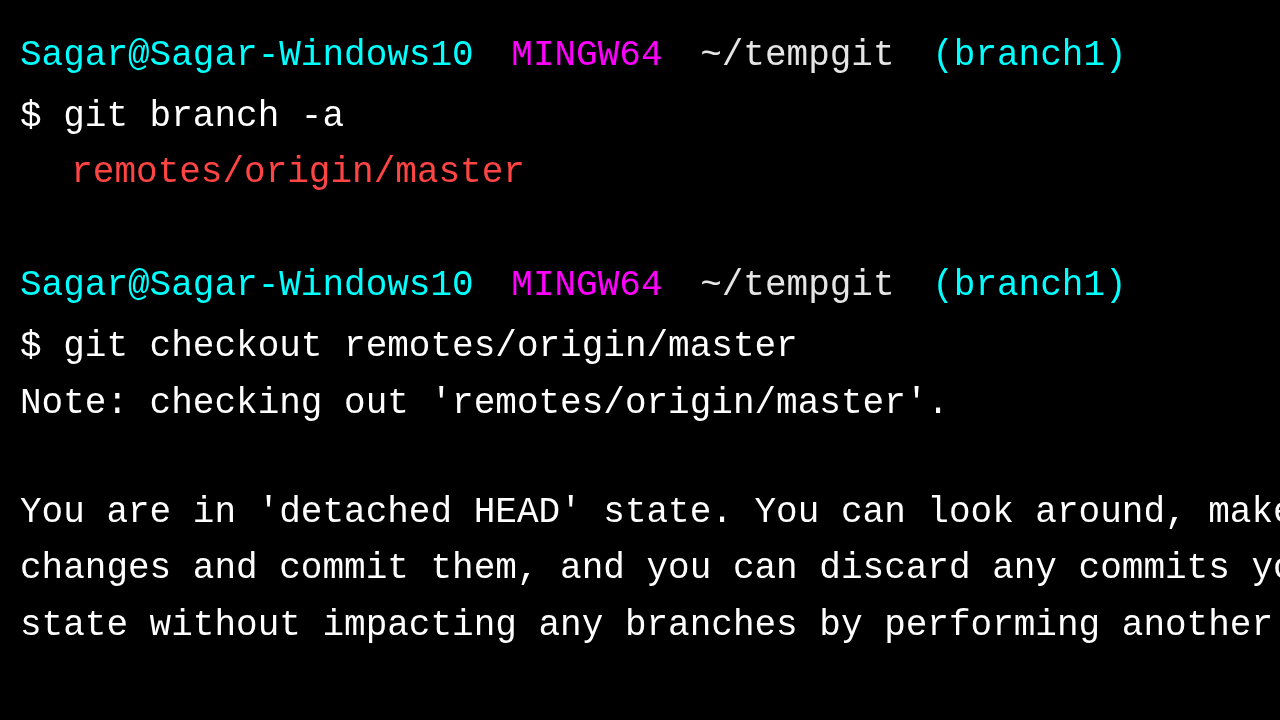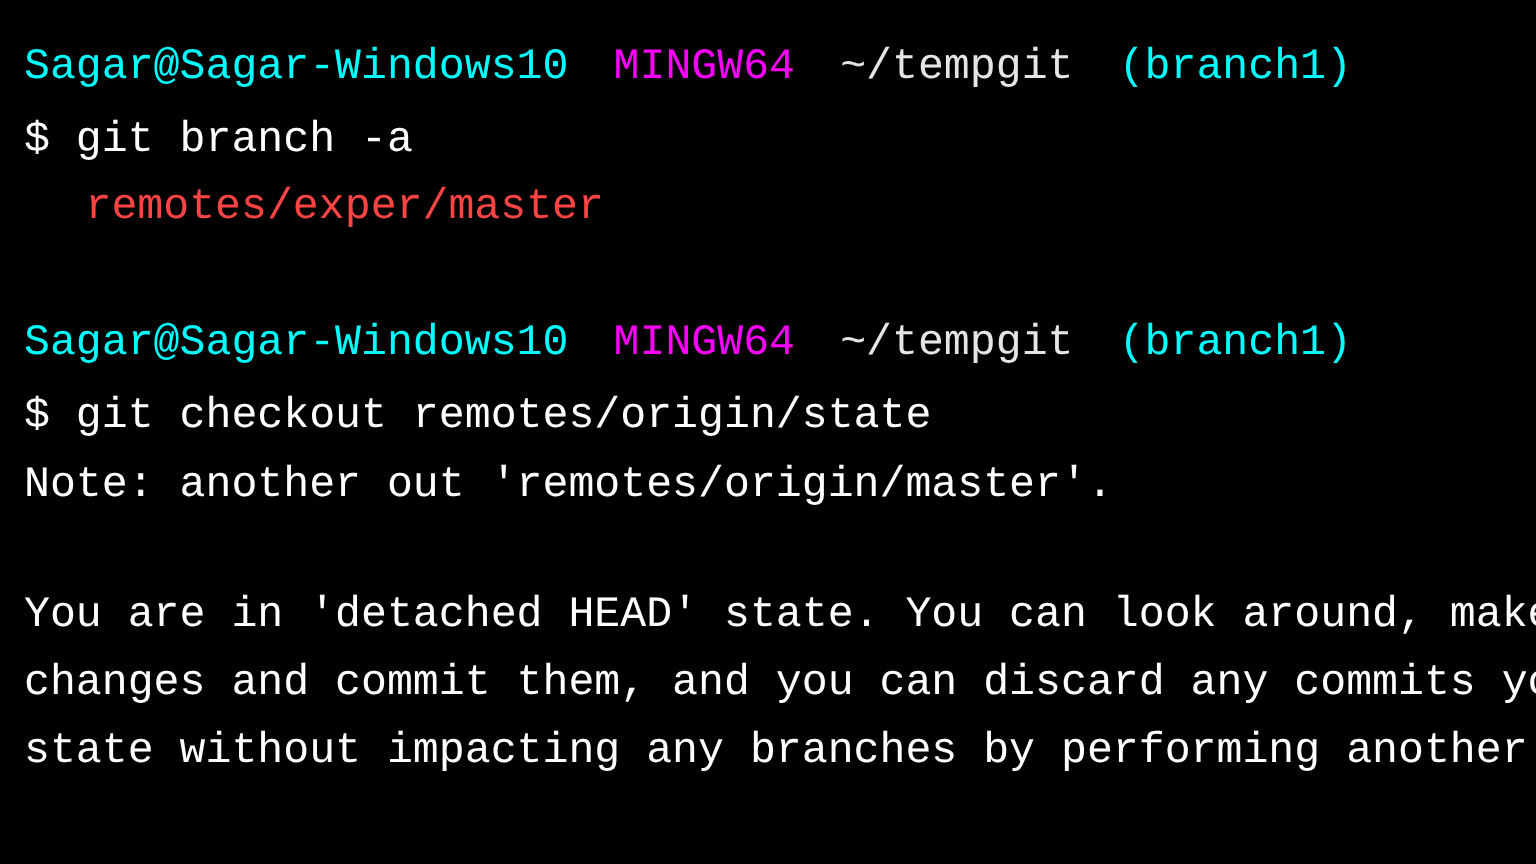--- a/index.html
+++ b/index.html
@@ -62,41 +62,41 @@
     <span class="cyan">(branch1)</span>
   </div>
 
   <div class="line">
     <span class="white">$ git branch -a</span>
   </div>
 
 
 
   <div class="line">
-    <span class="white">&nbsp;&nbsp;</span><span class="red">remotes/exper/master</span>
+    <span class="white">&nbsp;&nbsp;</span><span class="red">remotes/origin/master</span>
   </div>
 
   <div class="empty-line"></div>
 
   <div class="line prompt-line">
     <span class="cyan">Sagar@Sagar-Windows10</span>
     <span class="white">&nbsp;</span>
     <span class="magenta">MINGW64</span>
     <span class="white">&nbsp;</span>
     <span class="yellow">~/tempgit</span>
     <span class="white">&nbsp;</span>
     <span class="cyan">(branch1)</span>
   </div>
 
   <div class="line">
-    <span class="white">$ git checkout remotes/origin/state</span>
+    <span class="white">$ git checkout remotes/origin/master</span>
   </div>
 
   <div class="line">
-    <span class="white">Note: another out 'remotes/origin/master'.</span>
+    <span class="white">Note: checking out 'remotes/origin/master'.</span>
   </div>
 
   <div class="empty-line"></div>
 
   <div class="line">
     <span class="white">You are in 'detached HEAD' state. You can look around, make exper</span>
   </div>
   <div class="line">
     <span class="white">changes and commit them, and you can discard any commits you make</span>
   </div>

